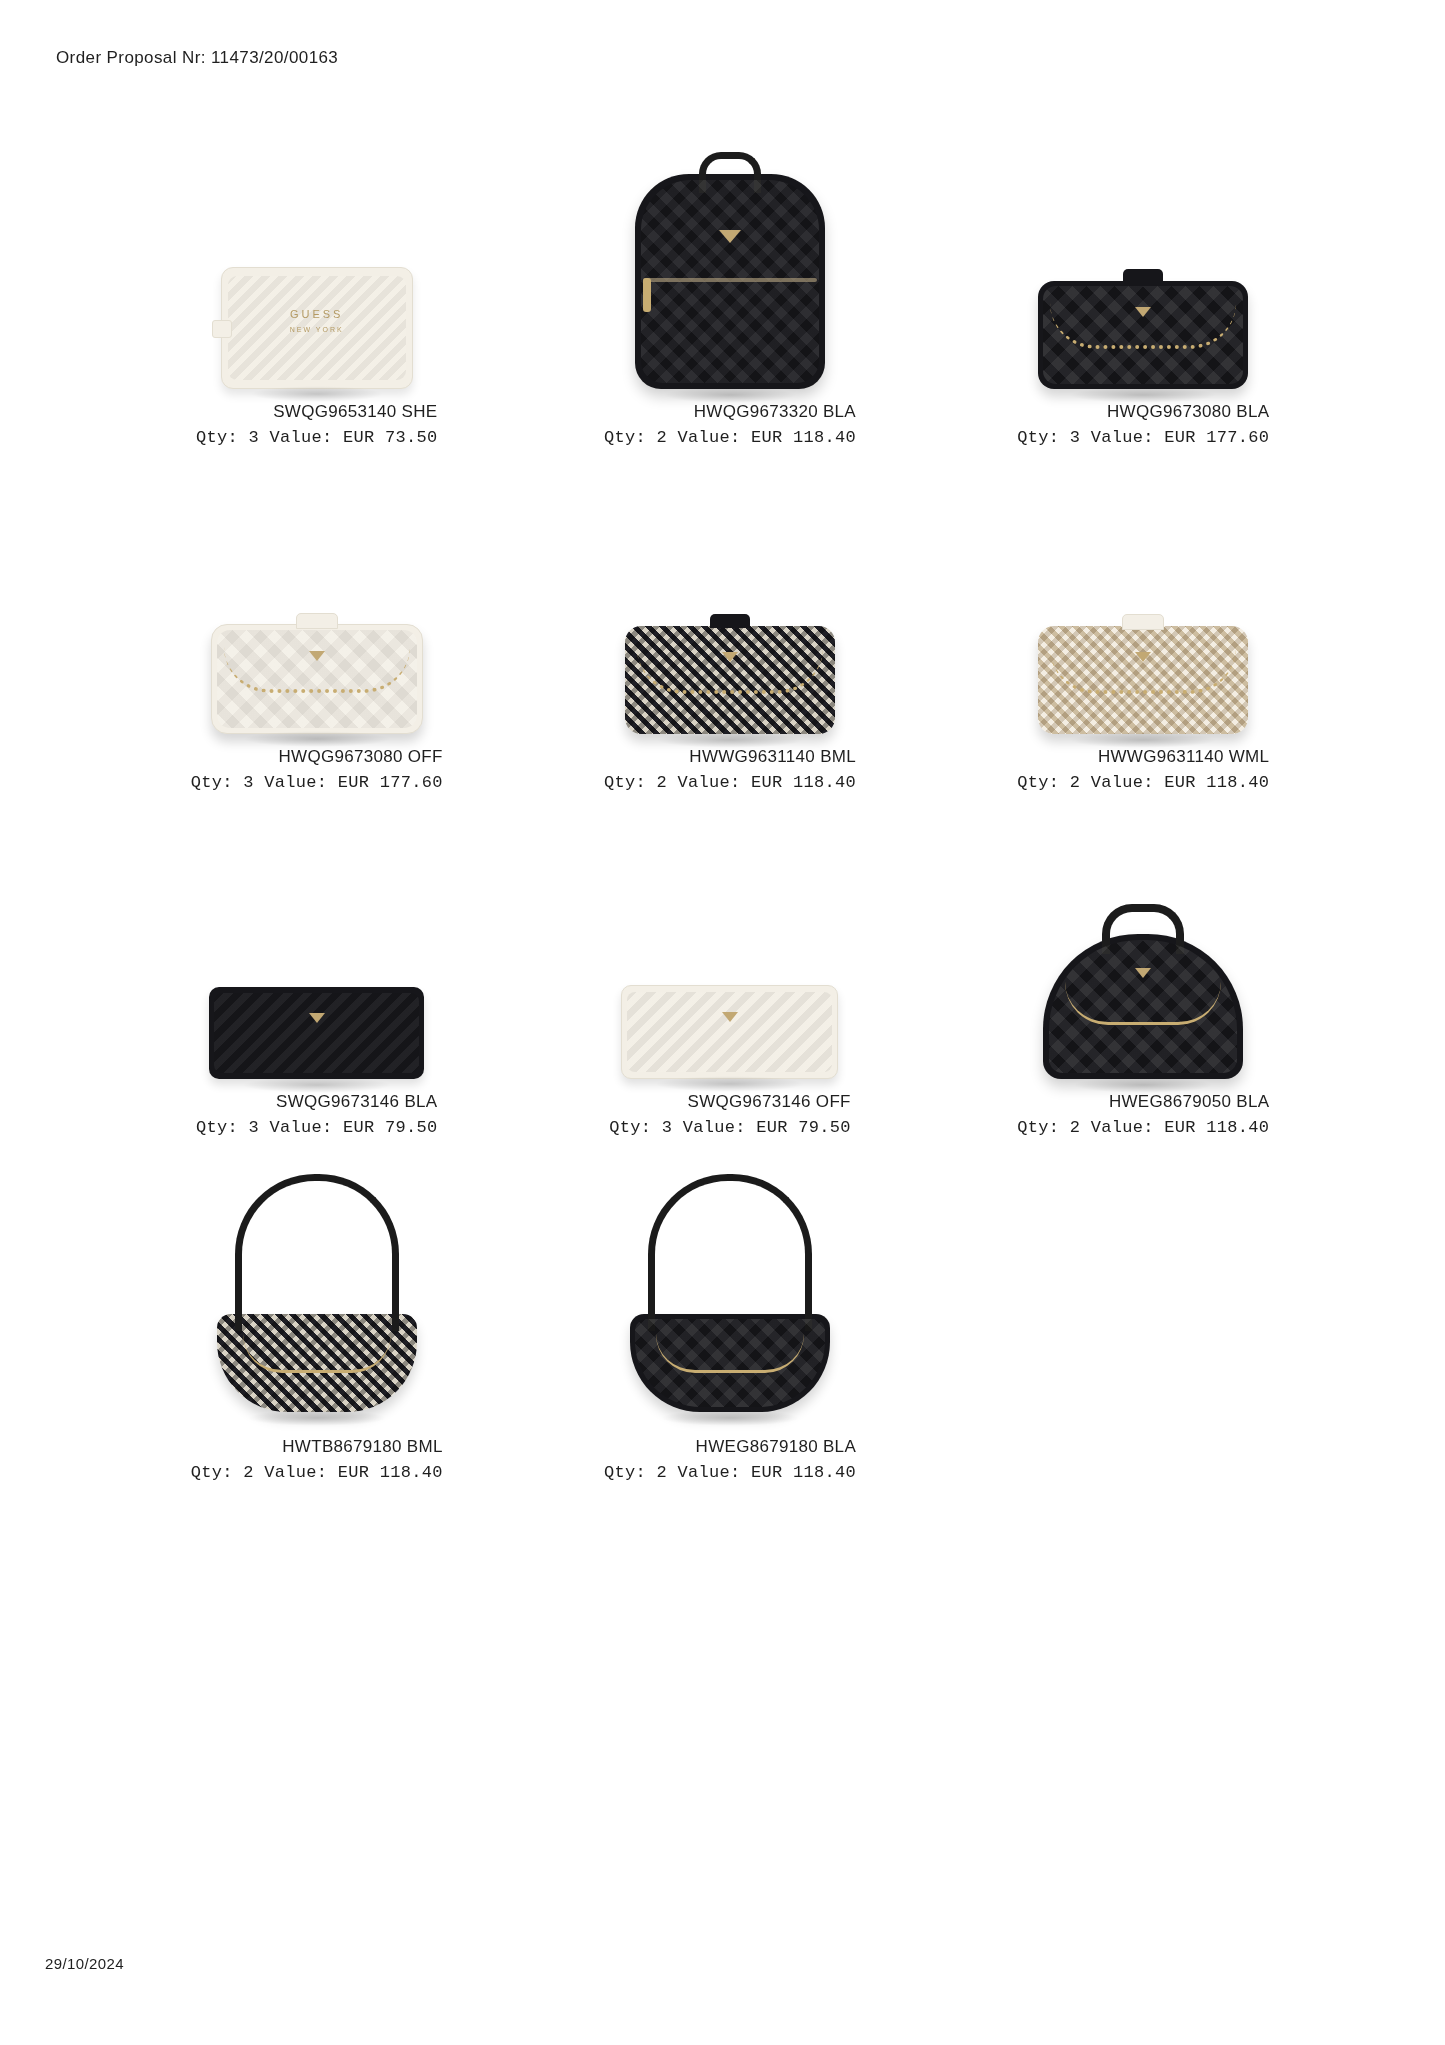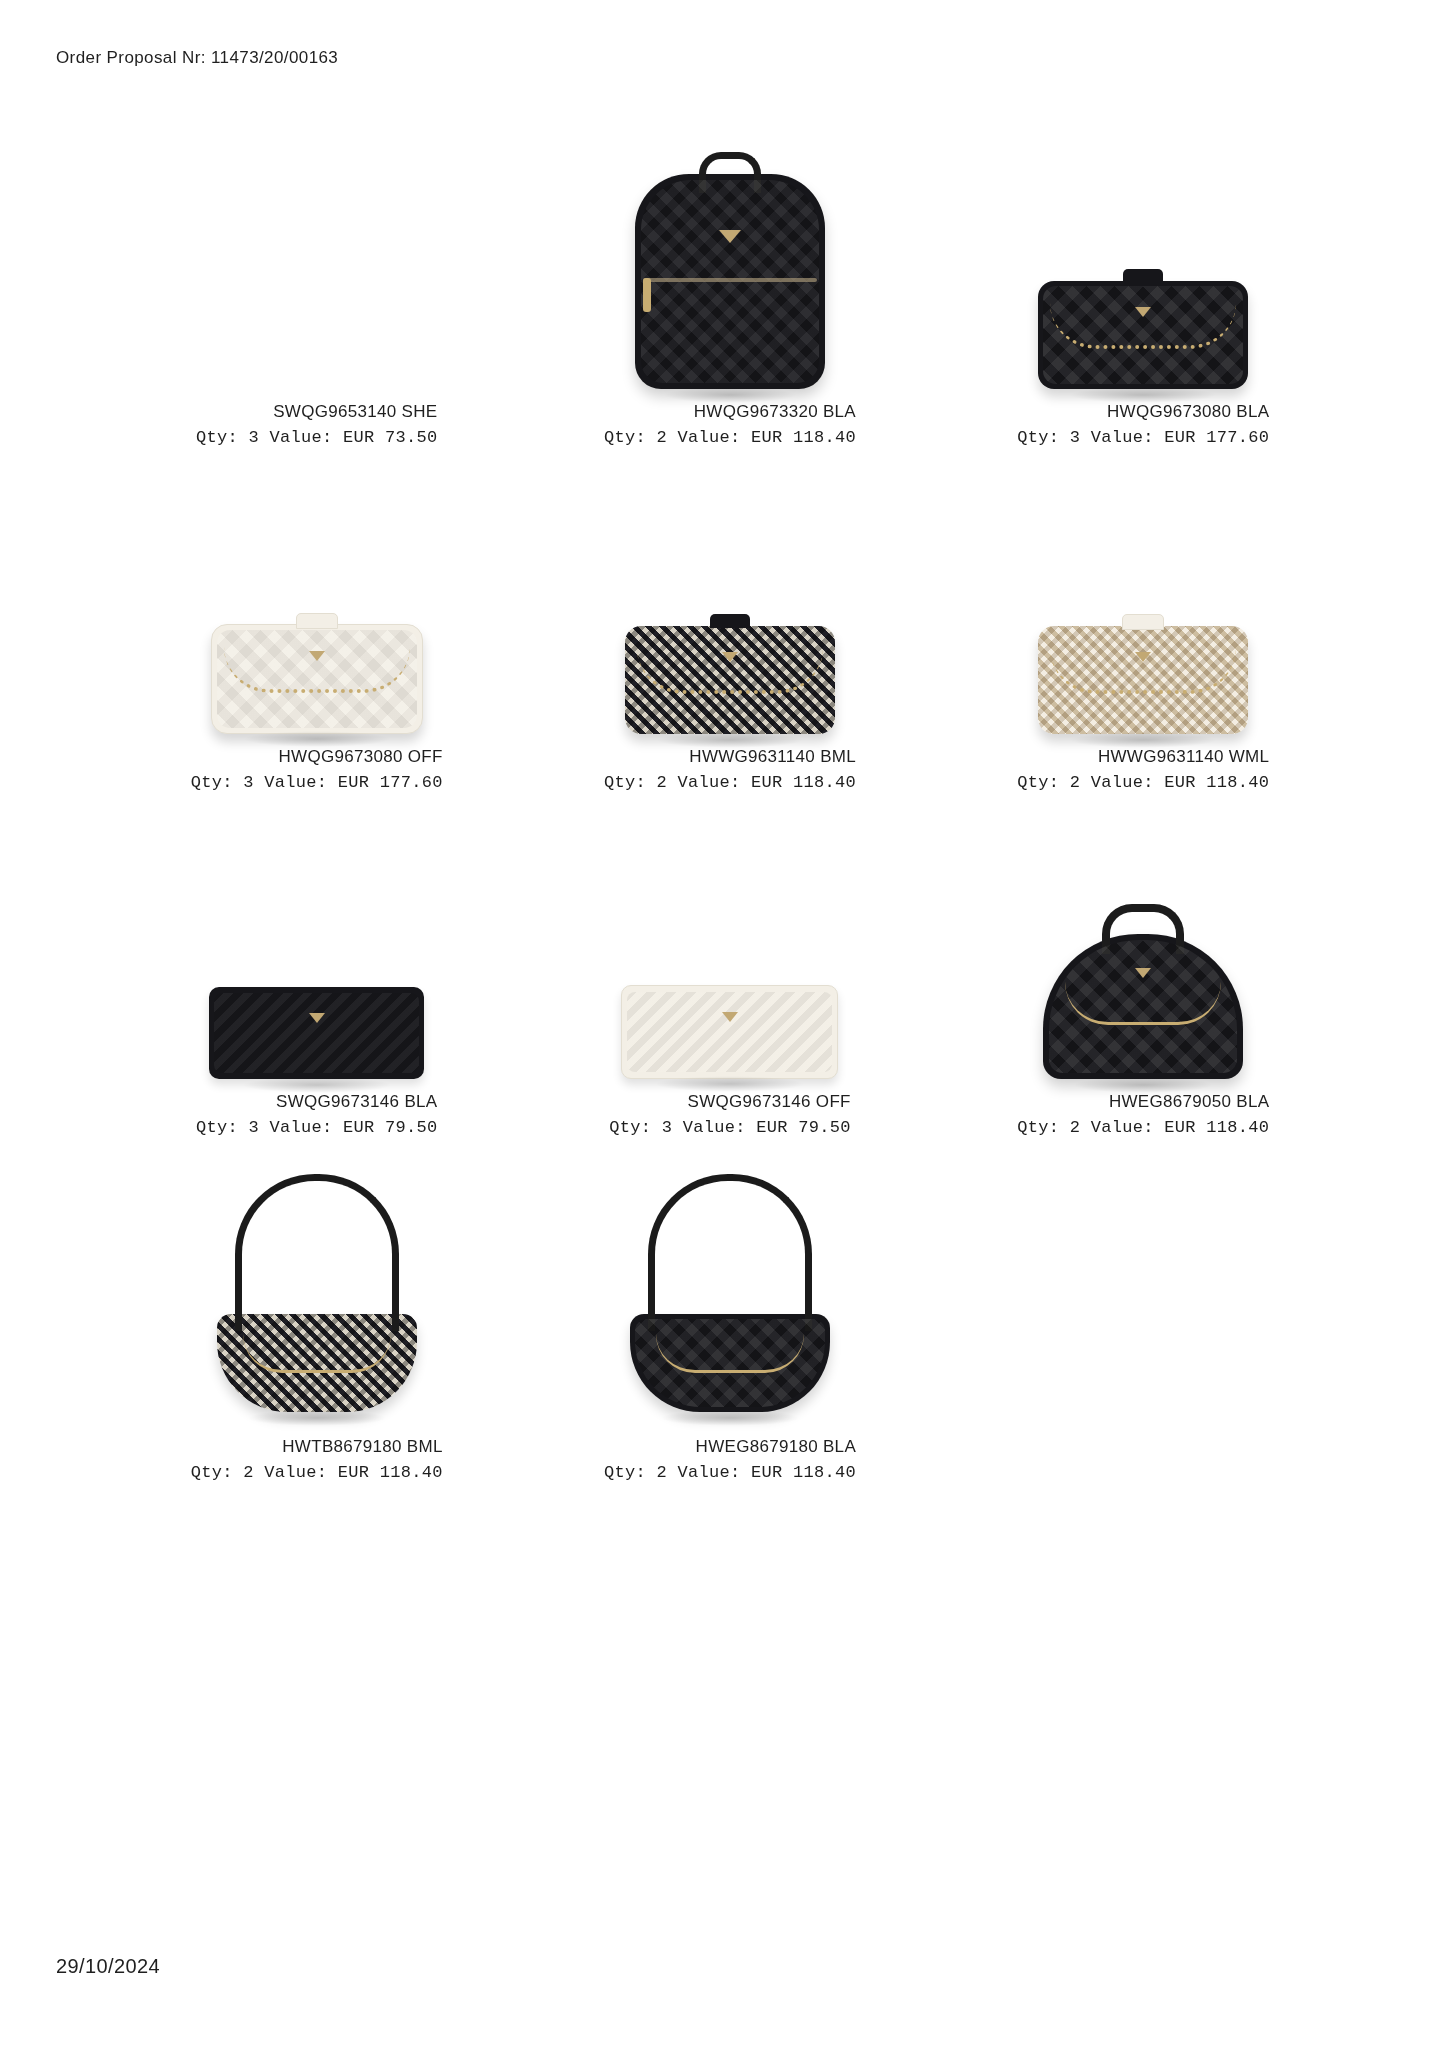--- a/index.html
+++ b/index.html
@@ -26,23 +26,23 @@
     position: absolute;
     left: 56px;
     top: 48px;
     font-size: 17px;
     letter-spacing: 0.4px;
     color: #1f1f1f;
     white-space: nowrap;
   }
   .doc-footer {
     position: absolute;
-    left: 56px;
+    left: 45px;
     top: 1955px;
-    font-size: 20px;
+    font-size: 15px;
     letter-spacing: 0.4px;
     color: #1f1f1f;
     text-align: center;
   }
   .grid {
     position: absolute;
     left: 110px;
     top: 110px;
     width: 1240px;
     display: flex;
@@ -281,20 +281,28 @@
 </head>
 <body>
 
 <div class="page">
 
   <div class="doc-header">Order Proposal Nr: 11473/20/00163</div>
 
   <div class="grid">
 
     <div class="cell row-h-1" style="height:345px;">
+      <div class="thumb-wrap">
+        <div class="art wallet-sm col-cream">
+          <div class="tab col-cream"></div>
+          <div class="logo" style="top:40px;">GUESS</div>
+          <div class="logo" style="top:58px; font-size:7px; letter-spacing:2px;">NEW YORK</div>
+          <div class="shadow-ellipse"></div>
+        </div>
+      </div>
       <div class="caption">
         <span class="sku">SWQG9653140  SHE</span>
         <span class="qty">Qty: 3 Value: EUR 73.50</span>
       </div>
     </div>
 
     <div class="cell row-h-1" style="height:345px;">
       <div class="thumb-wrap">
         <div class="art backpack col-dark">
           <div class="handle"></div>

